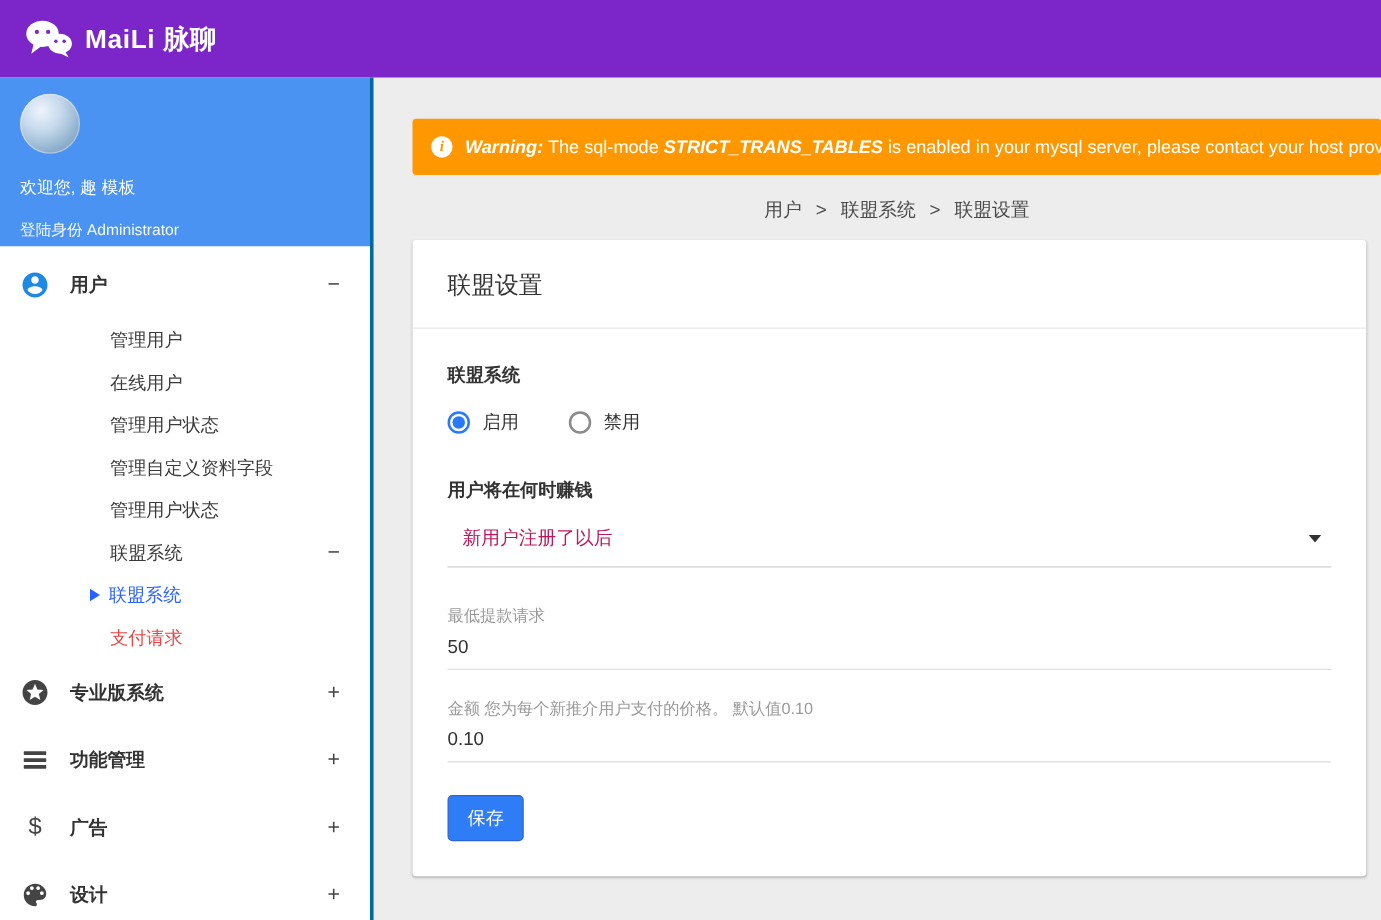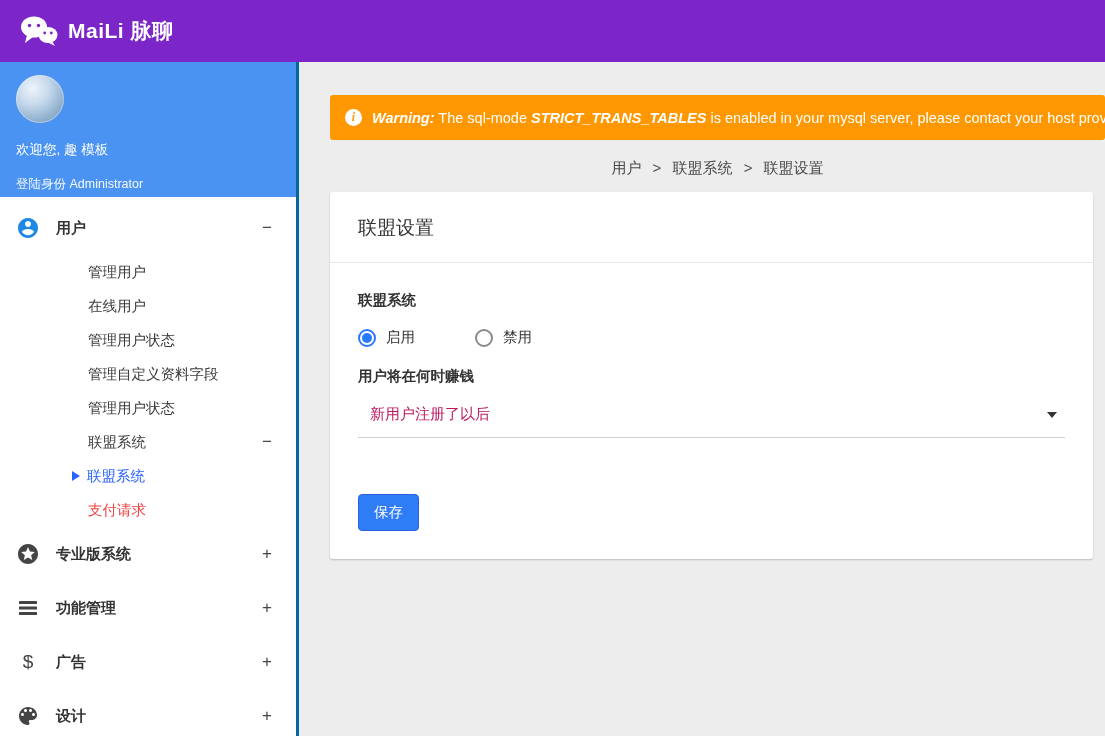--- a/index.html
+++ b/index.html
@@ -68,21 +68,21 @@
   .breadcrumb .sep { margin:0 7px; color:#4a4a4a; }
 
   .card {
     margin:14px 12px 0 31px; background:#fff; border-radius:3px;
     box-shadow:0 1px 2px rgba(0,0,0,.22);
   }
   .card-title { padding:23px 28px 21px; font-size:19px; color:#333; border-bottom:1px solid #e8e8e8; }
   .card-body { padding:28px 28px 28px; }
 
   .section-label { font-size:14.5px; font-weight:bold; color:#333; }
-  .radio-row { display:flex; align-items:flex-end; margin-top:18px; margin-bottom:20px;gap:20px; }
+  .radio-row { display:flex; align-items:flex-end; margin-top:18px; margin-bottom:36px; }
   .radio-opt { display:flex; align-items:center; margin-right:40px; cursor:pointer; }
   .radio { width:18px; height:18px; border-radius:50%; border:2px solid #8a8a8a; position:relative; flex:0 0 auto; }
   .radio.checked { border-color:#2979ff; }
   .radio.checked::after {
     content:""; position:absolute; left:2px; top:2px; width:10px; height:10px;
     border-radius:50%; background:#2979ff;
   }
   .radio-label { margin-left:10px; font-size:14.5px; color:#333; }
 
   .select-box {
@@ -239,21 +239,29 @@
           <span class="radio-label">禁用</span>
         </span>
       </div>
 
       <div class="section-label">用户将在何时赚钱</div>
       <div class="select-box">
         <span>新用户注册了以后</span>
         <span class="caret"></span>
       </div>
 
-
+      <div class="field">
+        <div class="field-label">最低提款请求</div>
+        <input type="text" value="50" style="">
+      </div>
+
+      <div class="field">
+        <div class="field-label">金额 您为每个新推介用户支付的价格。 默认值0.10</div>
+        <input type="text" value="0.10" style="">
+      </div>
 
 
       <button class="save-btn">保存</button>
 
     </div>
   </section>
 
 </main>
 
 </body></html>

